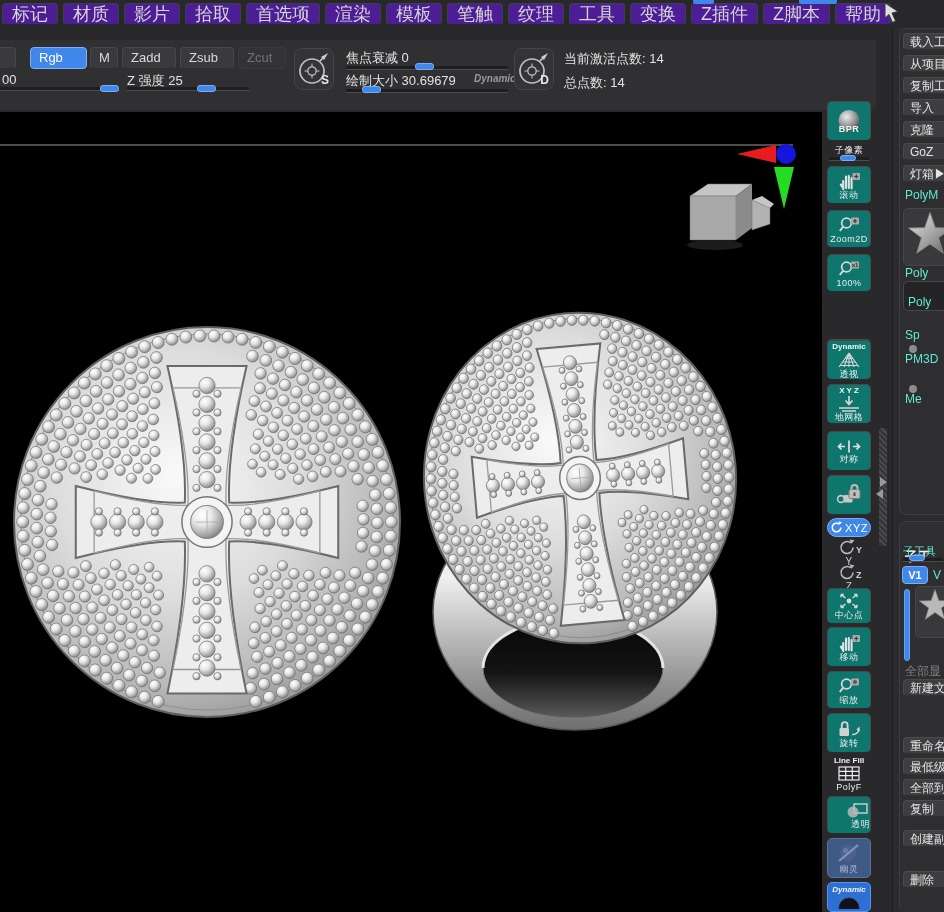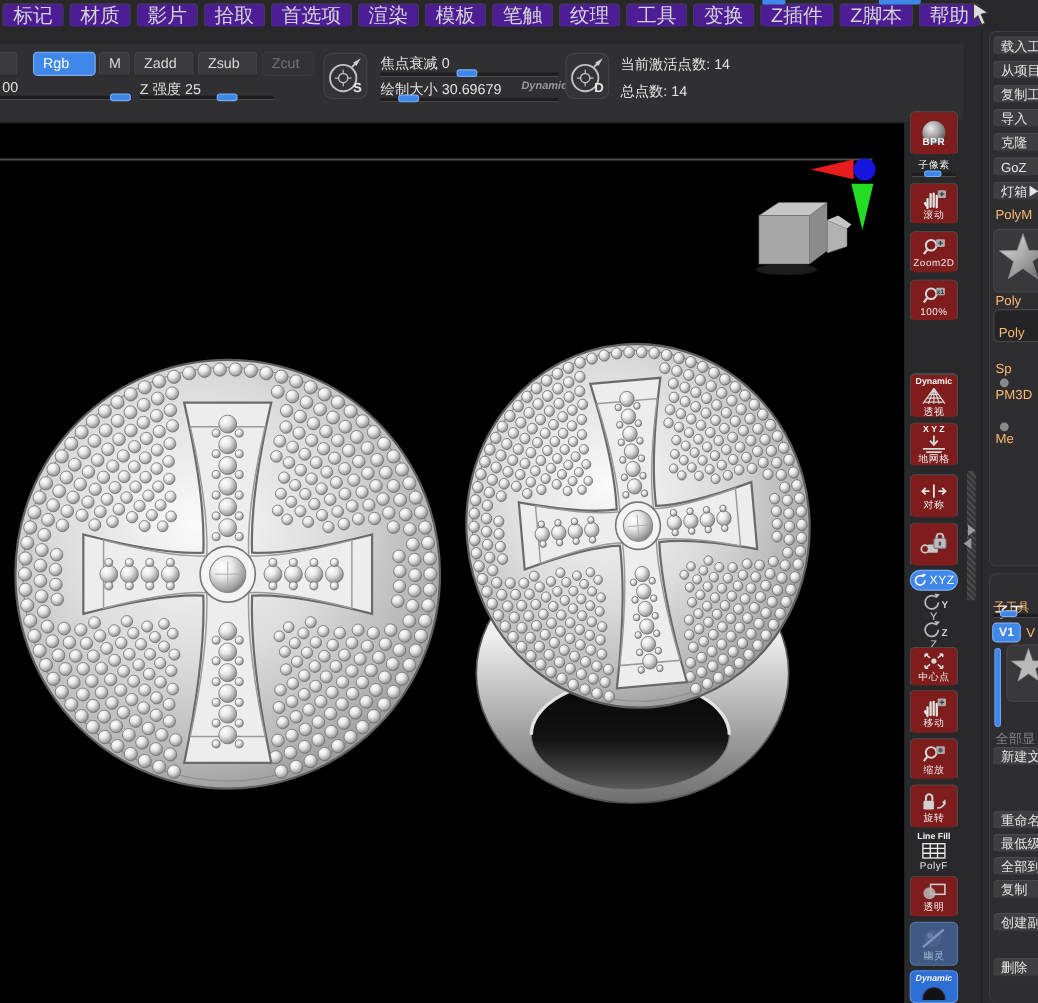--- a/index.html
+++ b/index.html
@@ -22,21 +22,21 @@
   .tb-label.dim{color:#9a9a9e;font-size:10px;font-weight:bold;font-style:italic}
   .track{position:absolute;height:3px;background:#1e1e20;border-bottom:1px solid #4c4c4f}
   .handle{position:absolute;width:19px;height:7px;border-radius:3px;background:#3f87e8;border:1px solid #7aacf4;box-sizing:border-box}
   .stroke-btn{position:absolute;width:40px;height:42px;background:#343437;border:1px solid #454548;border-radius:8px;box-sizing:border-box}
   .stroke-letter{position:absolute;font-size:12px;font-weight:bold;color:#e6e6e6}
   
   .canvas{position:absolute;left:0;top:112px;width:822px;height:800px;background:#000;z-index:2}
   .canvas svg{position:absolute;left:0;top:0}
   
   .shelf-item{position:absolute;left:827px;width:44px;box-sizing:border-box;z-index:6;display:flex;flex-direction:column;align-items:center;justify-content:center}
-  .shelf-btn{background:#7f1d1d;border:1px solid #49494c;border-bottom-color:#2c2c2e;border-radius:5px}
+  .shelf-btn{background:#0f766e;border:1px solid #49494c;border-bottom-color:#2c2c2e;border-radius:5px}
   .shelf-label{font-size:9px;line-height:10px;color:#ececec;white-space:nowrap;letter-spacing:0.5px}
   .shelf-top-label{font-size:8px;line-height:9px;font-weight:bold;color:#f2f2f2;white-space:nowrap}
   .shelf-pill{background:#3f87e8;border:1px solid #7fb0f5;border-radius:10px;flex-direction:row;gap:2px}
   .shelf-pill .shelf-label{font-size:11px;font-weight:normal;color:#fff}
   .shelf-bare{background:transparent;border:none}
   .shelf-bare .shelf-label{color:#cfcfcf;font-size:10px}
   .shelf-ghost{background:#3e5a85;border-color:#54749f}
   .shelf-ghost .shelf-label{color:#a9b8d2}
   .shelf-dyn{background:#2e6fd6;border-color:#5c92e8;justify-content:flex-start;padding-top:2px}
   .shelf-dyn .shelf-top-label{font-style:italic}
@@ -46,21 +46,21 @@
   .grip{position:absolute;left:879px;top:428px;width:8px;height:118px;z-index:6;border-radius:3px;
     background:repeating-linear-gradient(45deg,#4a4a4d 0 2px,#353538 2px 4px)}
   .grip-arrows{position:absolute;left:876px;top:477px;width:14px;height:22px;z-index:7}
   .tri-r{width:0;height:0;border-top:5px solid transparent;border-bottom:5px solid transparent;border-left:7px solid #9a9a9e;margin-left:4px}
   .tri-l{width:0;height:0;border-top:5px solid transparent;border-bottom:5px solid transparent;border-right:7px solid #9a9a9e;margin-top:2px}
   
   .panel{position:absolute;left:892px;top:0;width:70px;height:912px;background:#2b2b2d;border-left:1px solid #1d1d1f;z-index:5}
   .panel-header{position:absolute;left:13px;top:6px;font-size:14px;font-weight:bold;color:#f0f0f0;white-space:nowrap}
   .panel-box{position:absolute;left:6px;width:62px;border:1px solid #3e3e41;border-right:none;border-radius:7px 0 0 7px;background:#2e2e30;box-sizing:border-box}
   .p-btn{position:absolute;left:10px;width:56px;height:17px;line-height:16px;background:#3e3e40;border:1px solid #4b4b4e;border-bottom-color:#313133;border-radius:4px;font-size:12px;color:#e4e4e4;padding-left:6px;white-space:nowrap;overflow:hidden;box-sizing:border-box}
-  .p-text{position:absolute;left:12px;font-size:12px;color:#fdba74;white-space:nowrap}
+  .p-text{position:absolute;left:12px;font-size:12px;color:#5eead4;white-space:nowrap}
   .p-text.dim{color:#808084}
   .thumb{position:absolute;background:#39393b;border:1px solid #47474a;border-radius:5px;overflow:hidden}
   .sub-scroll{position:absolute;width:6px;background:#3f87e8;border:1px solid #6fa2ee;border-radius:3px;box-sizing:border-box}
   .v1-badge{position:absolute;width:24px;height:16px;line-height:16px;text-align:center;background:#3f87e8;border:1px solid #7fb0f5;border-radius:4px;font-size:11px;font-weight:bold;color:#fff}
 </style>
 </head>
 <body>
 
 <div class="menubar" id="menubar">
     <div class="menu-btn">标记</div>
@@ -1201,21 +1201,21 @@
     <div class="shelf-item" style="top: 756px; height: 36px; justify-content: space-between;">
       <span class="shelf-top-label">Line Fill</span>
       <span style="display:flex">
         <svg width="28" height="15" viewBox="0 0 28 15">
           <rect x="4" y="1" width="20" height="13" fill="none" stroke="#ececec" stroke-width="1.2"></rect>
           <path d="M4 5.3 H24 M4 9.7 H24 M10.7 1 V14 M17.3 1 V14" stroke="#ececec" stroke-width="1.2"></path>
         </svg>
       </span>
       <span class="shelf-label">PolyF</span>
     </div>
-    <div class="shelf-item shelf-btn" style="top: 796px; height: 38px;">
+    <div class="shelf-item shelf-btn" style="top: 796px; height: 38px; align-items: flex-end;">
       <span style="display:flex">
         <svg width="26" height="17" viewBox="0 0 26 17">
           <rect x="10" y="2" width="13" height="9" fill="none" stroke="#d0d0d0" stroke-width="1.4"></rect>
           <circle cx="9" cy="10" r="5.5" fill="#b9b9b9" fill-opacity="0.85"></circle>
         </svg>
       </span>
       <span class="shelf-label">透明</span>
     </div>
     <div class="shelf-item shelf-btn shelf-ghost" style="top: 838px; height: 40px;">
       <span style="display:flex">

